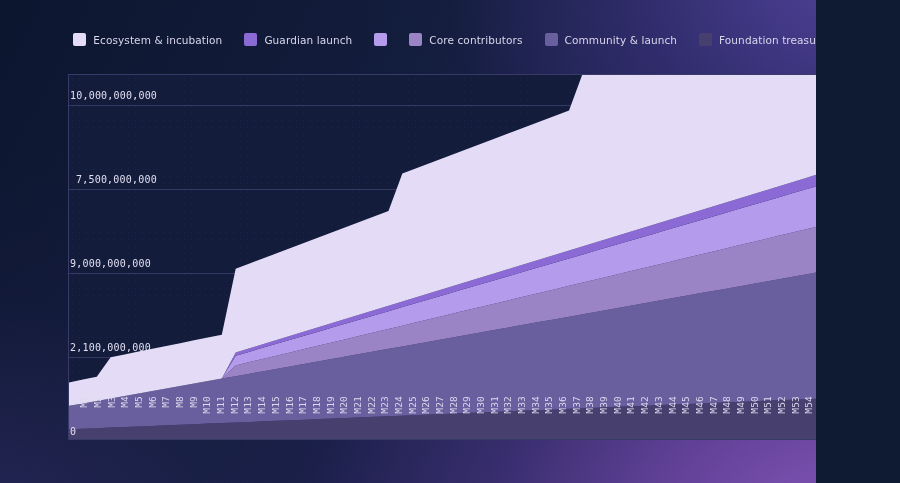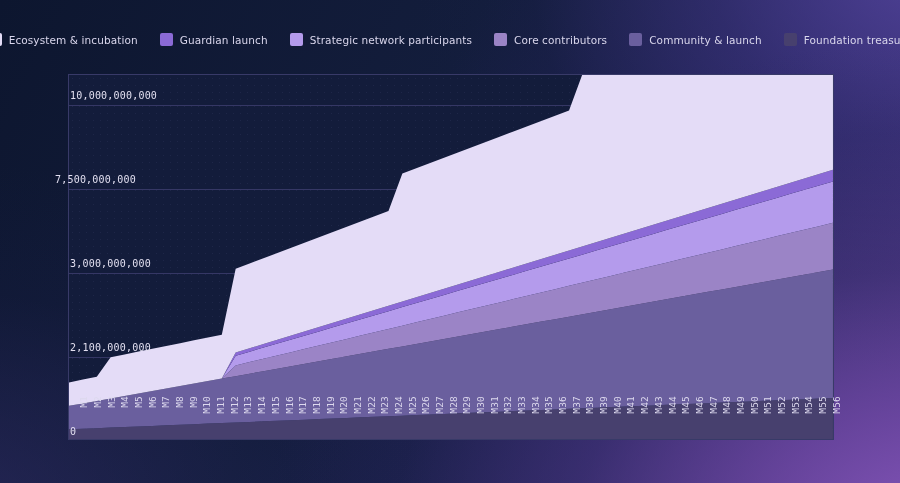--- a/index.html
+++ b/index.html
@@ -10,21 +10,21 @@
   body {
     width: 900px;
     height: 483px;
     overflow: hidden;
     font-family: "DejaVu Sans", sans-serif;
     background: #0f1a33;
   }
 
   #root {
     position: relative;
-    width: 900px;
+    width: 816px;
     height: 483px;
     background: #111b36;
     overflow: hidden;
   }
 
   
   .bg-glow {
     position: absolute;
     inset: 0;
     background:
@@ -160,21 +160,20 @@
       <div class="legend-item">
         <span class="legend-swatch" style="background: rgb(228, 220, 247);"></span>
         <span class="legend-label">Ecosystem &amp; incubation</span>
       </div>
       <div class="legend-item">
         <span class="legend-swatch" style="background: rgb(139, 106, 214);"></span>
         <span class="legend-label">Guardian launch</span>
       </div>
       <div class="legend-item">
         <span class="legend-swatch" style="background: rgb(180, 155, 236);"></span>
-        <span class="legend-label">Strategic network participants</span>
       </div>
       <div class="legend-item">
         <span class="legend-swatch" style="background: rgb(155, 132, 198);"></span>
         <span class="legend-label">Core contributors</span>
       </div>
       <div class="legend-item">
         <span class="legend-swatch" style="background: rgb(106, 95, 158);"></span>
         <span class="legend-label">Community &amp; launch</span>
       </div>
       <div class="legend-item">
@@ -199,22 +198,22 @@
           <path d="M0.00,331.75 L13.93,329.27 L27.85,326.78 L41.78,324.30 L55.71,321.81 L69.64,319.33 L83.56,316.84 L97.49,314.36 L111.42,311.87 L125.35,309.39 L139.27,306.90 L153.20,304.42 L167.13,281.45 L181.05,277.39 L194.98,273.32 L208.91,269.26 L222.84,265.20 L236.76,261.14 L250.69,257.07 L264.62,253.01 L278.55,248.95 L292.47,244.88 L306.40,240.82 L320.33,236.76 L334.25,232.70 L348.18,228.63 L362.11,224.57 L376.04,220.51 L389.96,216.44 L403.89,212.38 L417.82,208.32 L431.75,204.25 L445.67,200.19 L459.60,196.13 L473.53,192.07 L487.45,188.00 L501.38,183.94 L515.31,179.88 L529.24,175.81 L543.16,171.75 L557.09,167.69 L571.02,163.63 L584.95,159.56 L598.87,155.50 L612.80,151.44 L626.73,147.37 L640.65,143.31 L654.58,139.25 L668.51,135.18 L682.44,131.12 L696.36,127.06 L710.29,123.00 L724.22,118.93 L738.15,114.87 L752.07,110.81 L766.00,106.74 L766.00,148.25 L752.07,151.57 L738.15,154.90 L724.22,158.22 L710.29,161.54 L696.36,164.87 L682.44,168.19 L668.51,171.52 L654.58,174.84 L640.65,178.16 L626.73,181.49 L612.80,184.81 L598.87,188.14 L584.95,191.46 L571.02,194.79 L557.09,198.11 L543.16,201.43 L529.24,204.76 L515.31,208.08 L501.38,211.41 L487.45,214.73 L473.53,218.06 L459.60,221.38 L445.67,224.70 L431.75,228.03 L417.82,231.35 L403.89,234.68 L389.96,238.00 L376.04,241.32 L362.11,244.65 L348.18,247.97 L334.25,251.30 L320.33,254.62 L306.40,257.95 L292.47,261.27 L278.55,264.59 L264.62,267.92 L250.69,271.24 L236.76,274.57 L222.84,277.89 L208.91,281.22 L194.98,284.54 L181.05,287.86 L167.13,291.19 L153.20,304.42 L139.27,306.90 L125.35,309.39 L111.42,311.87 L97.49,314.36 L83.56,316.84 L69.64,319.33 L55.71,321.81 L41.78,324.30 L27.85,326.78 L13.93,329.27 L0.00,331.75 Z" fill="#b49bec" shape-rendering="geometricPrecision"></path>
           <path d="M0.00,331.75 L13.93,329.27 L27.85,326.78 L41.78,324.30 L55.71,321.81 L69.64,319.33 L83.56,316.84 L97.49,314.36 L111.42,311.87 L125.35,309.39 L139.27,306.90 L153.20,304.42 L167.13,278.26 L181.05,274.00 L194.98,269.73 L208.91,265.47 L222.84,261.20 L236.76,256.94 L250.69,252.67 L264.62,248.41 L278.55,244.15 L292.47,239.88 L306.40,235.62 L320.33,231.35 L334.25,227.09 L348.18,222.82 L362.11,218.56 L376.04,214.29 L389.96,210.03 L403.89,205.77 L417.82,201.50 L431.75,197.24 L445.67,192.97 L459.60,188.71 L473.53,184.44 L487.45,180.18 L501.38,175.92 L515.31,171.65 L529.24,167.39 L543.16,163.12 L557.09,158.86 L571.02,154.59 L584.95,150.33 L598.87,146.06 L612.80,141.80 L626.73,137.54 L640.65,133.27 L654.58,129.01 L668.51,124.74 L682.44,120.48 L696.36,116.21 L710.29,111.95 L724.22,107.68 L738.15,103.42 L752.07,99.16 L766.00,94.89 L766.00,106.74 L752.07,110.81 L738.15,114.87 L724.22,118.93 L710.29,123.00 L696.36,127.06 L682.44,131.12 L668.51,135.18 L654.58,139.25 L640.65,143.31 L626.73,147.37 L612.80,151.44 L598.87,155.50 L584.95,159.56 L571.02,163.63 L557.09,167.69 L543.16,171.75 L529.24,175.81 L515.31,179.88 L501.38,183.94 L487.45,188.00 L473.53,192.07 L459.60,196.13 L445.67,200.19 L431.75,204.25 L417.82,208.32 L403.89,212.38 L389.96,216.44 L376.04,220.51 L362.11,224.57 L348.18,228.63 L334.25,232.70 L320.33,236.76 L306.40,240.82 L292.47,244.88 L278.55,248.95 L264.62,253.01 L250.69,257.07 L236.76,261.14 L222.84,265.20 L208.91,269.26 L194.98,273.32 L181.05,277.39 L167.13,281.45 L153.20,304.42 L139.27,306.90 L125.35,309.39 L111.42,311.87 L97.49,314.36 L83.56,316.84 L69.64,319.33 L55.71,321.81 L41.78,324.30 L27.85,326.78 L13.93,329.27 L0.00,331.75 Z" fill="#8b6ad6" shape-rendering="geometricPrecision"></path>
           <path d="M0.00,308.25 L13.93,305.43 L27.85,302.60 L41.78,283.00 L55.71,280.17 L69.64,277.35 L83.56,274.53 L97.49,271.71 L111.42,268.89 L125.35,266.07 L139.27,263.25 L153.20,260.43 L167.13,194.32 L181.05,189.04 L194.98,183.77 L208.91,178.50 L222.84,173.23 L236.76,167.96 L250.69,162.69 L264.62,157.41 L278.55,152.14 L292.47,146.87 L306.40,141.60 L320.33,136.33 L334.25,98.82 L348.18,93.55 L362.11,88.28 L376.04,83.00 L389.96,77.73 L403.89,72.46 L417.82,67.19 L431.75,61.92 L445.67,56.65 L459.60,51.37 L473.53,46.10 L487.45,40.83 L501.38,35.56 L515.31,-2.28 L529.24,-7.56 L543.16,-12.83 L557.09,-18.10 L571.02,-23.37 L584.95,-28.64 L598.87,-33.91 L612.80,-39.19 L626.73,-44.46 L640.65,-49.73 L654.58,-55.00 L668.51,-60.27 L682.44,-100.47 L696.36,-105.74 L710.29,-111.01 L724.22,-116.28 L738.15,-121.55 L752.07,-126.82 L766.00,-132.10 L766.00,94.89 L752.07,99.16 L738.15,103.42 L724.22,107.68 L710.29,111.95 L696.36,116.21 L682.44,120.48 L668.51,124.74 L654.58,129.01 L640.65,133.27 L626.73,137.54 L612.80,141.80 L598.87,146.06 L584.95,150.33 L571.02,154.59 L557.09,158.86 L543.16,163.12 L529.24,167.39 L515.31,171.65 L501.38,175.92 L487.45,180.18 L473.53,184.44 L459.60,188.71 L445.67,192.97 L431.75,197.24 L417.82,201.50 L403.89,205.77 L389.96,210.03 L376.04,214.29 L362.11,218.56 L348.18,222.82 L334.25,227.09 L320.33,231.35 L306.40,235.62 L292.47,239.88 L278.55,244.15 L264.62,248.41 L250.69,252.67 L236.76,256.94 L222.84,261.20 L208.91,265.47 L194.98,269.73 L181.05,274.00 L167.13,278.26 L153.20,304.42 L139.27,306.90 L125.35,309.39 L111.42,311.87 L97.49,314.36 L83.56,316.84 L69.64,319.33 L55.71,321.81 L41.78,324.30 L27.85,326.78 L13.93,329.27 L0.00,331.75 Z" fill="#e4dcf7" shape-rendering="geometricPrecision"></path>
         </svg>
     </div>
   </div>
 
   <div class="ylabels" id="ylabels">
       <div class="ylabel" style="left: 70px; top: 352px;">0</div>
       <div class="ylabel" style="left: 70px; top: 268.055px;">2,100,000,000</div>
-      <div class="ylabel" style="left: 70px; top: 184.11px;">3,000,000,000</div>
-      <div class="ylabel" style="left: 55px; top: 100.165px;">7,500,000,000</div>
+      <div class="ylabel" style="left: 70px; top: 184.11px;">9,000,000,000</div>
+      <div class="ylabel" style="left: 76px; top: 100.165px;">7,500,000,000</div>
       <div class="ylabel" style="left: 70px; top: 16.2202px;">10,000,000,000</div>
     </div>
 
   <div class="xlabels" id="xlabels">
       <div class="xlabel" style="left: 11.3393px;">M1</div>
       <div class="xlabel" style="left: 25.0179px;">M2</div>
       <div class="xlabel" style="left: 38.6964px;">M3</div>
       <div class="xlabel" style="left: 52.375px;">M4</div>
       <div class="xlabel" style="left: 66.0536px;">M5</div>
       <div class="xlabel" style="left: 79.7321px;">M6</div>

